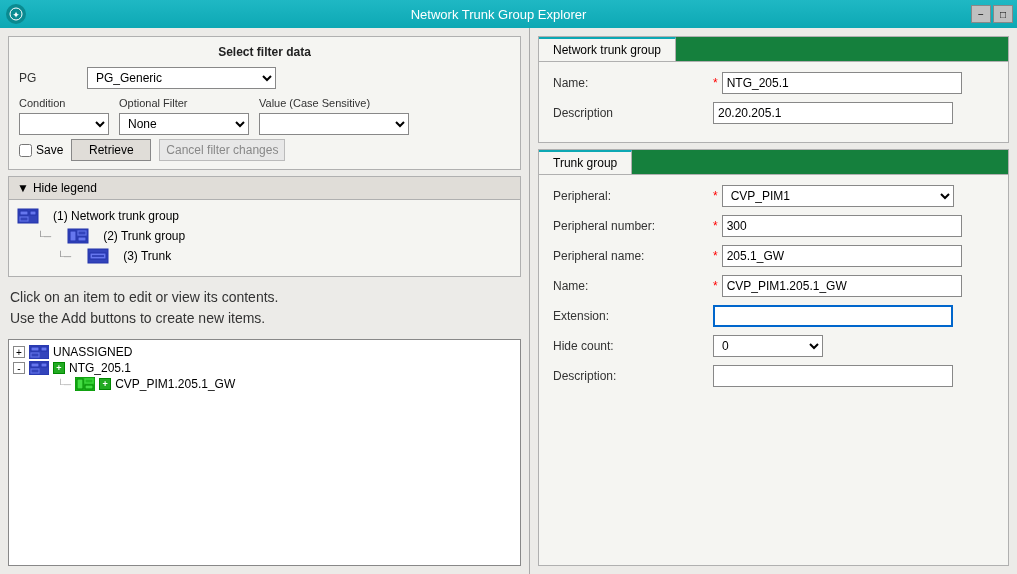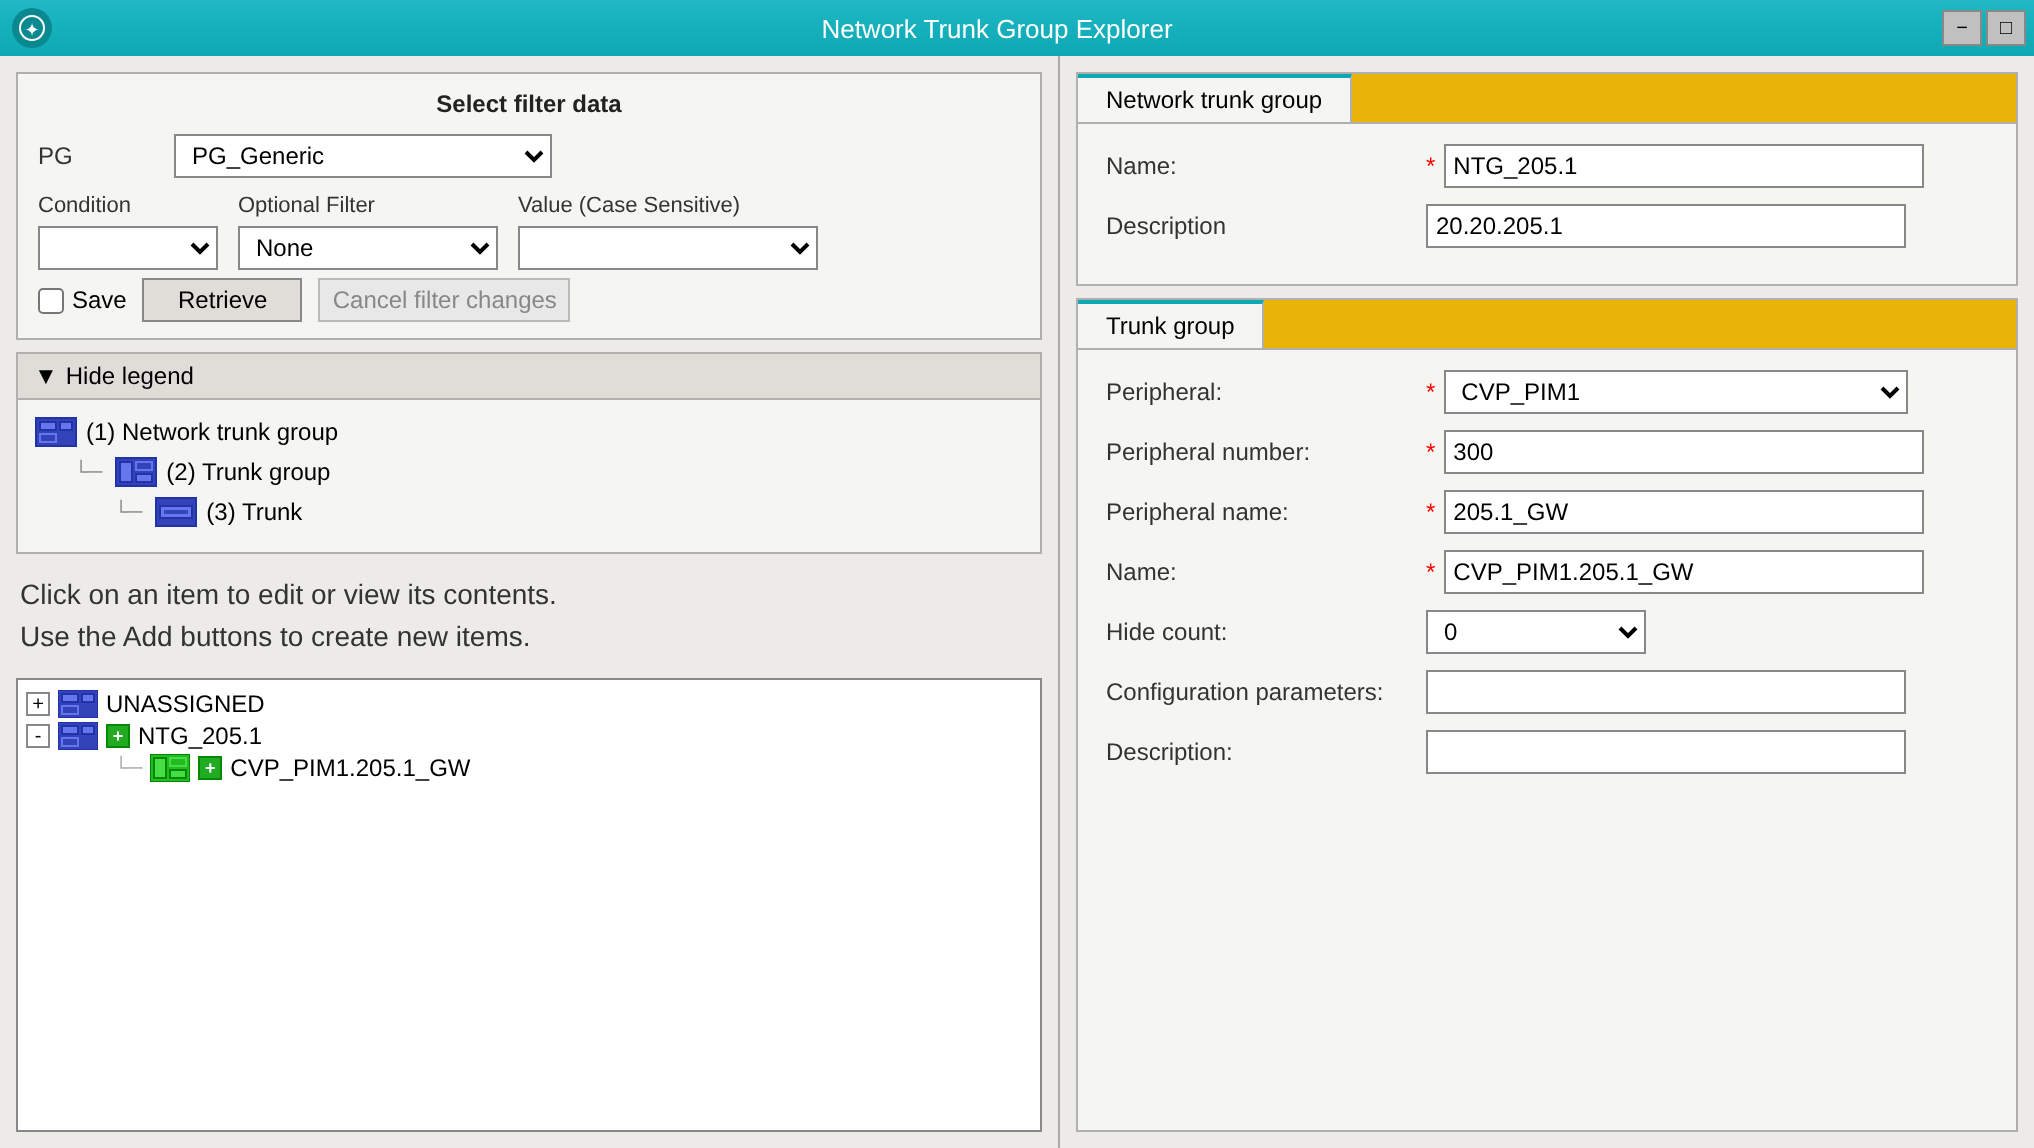--- a/index.html
+++ b/index.html
@@ -169,21 +169,21 @@
       background: #e0ddd8;
       border-bottom: 1px solid #b0b0b0;
       cursor: pointer;
     }
     .legend-content {
       padding: 8px;
     }
     .legend-item {
       display: flex;
       align-items: center;
-      gap: 4px;
+      gap: 14px;
       margin-bottom: 4px;
       font-size: 12px;
     }
     .legend-icon {
       display: inline-flex;
       align-items: center;
       justify-content: center;
     }
     .instructions {
       font-size: 14px;
@@ -239,21 +239,21 @@
       flex-direction: column;
       padding: 8px;
       gap: 6px;
     }
     .tab-panel {
       background: #f5f5f2;
       border: 1px solid #b0b0b0;
     }
     .tab-header {
       display: flex;
-      background: #eab308;
+      background: #15803d;
       border-bottom: 1px solid #b0b0b0;
     }
     .tab {
       padding: 4px 14px;
       font-size: 12px;
       border-right: 1px solid #b0b0b0;
       cursor: pointer;
       background: #f5f5f2;
       border-top: 2px solid #0da8b4;
     }
@@ -495,32 +495,32 @@
           <span class="required-star">*</span>
           <input type="text" class="form-input form-input-wide" value="205.1_GW" style="">
         </div>
 
         <div class="form-row">
           <span class="form-label">Name:</span>
           <span class="required-star">*</span>
           <input type="text" class="form-input form-input-wide" value="CVP_PIM1.205.1_GW" style="">
         </div>
 
+        <div class="form-row">
+          <span class="form-label">Extension:</span>
+          <input type="text" class="form-input form-input-focus" value="" style="border: 2px solid rgb(0, 102, 204);">
+        </div>
 
         <div class="form-row">
           <span class="form-label">Hide count:</span>
           <select class="trunk-count-select">
             <option>0</option>
           </select>
         </div>
 
-        <div class="form-row">
-          <span class="form-label">Configuration parameters:</span>
-          <input type="text" class="form-input form-input-wide" value="" style="">
-        </div>
 
         <div class="form-row">
           <span class="form-label">Description:</span>
           <input type="text" class="form-input form-input-wide" value="" style="">
         </div>
 
       </div>
     </div>
 
   </div>

